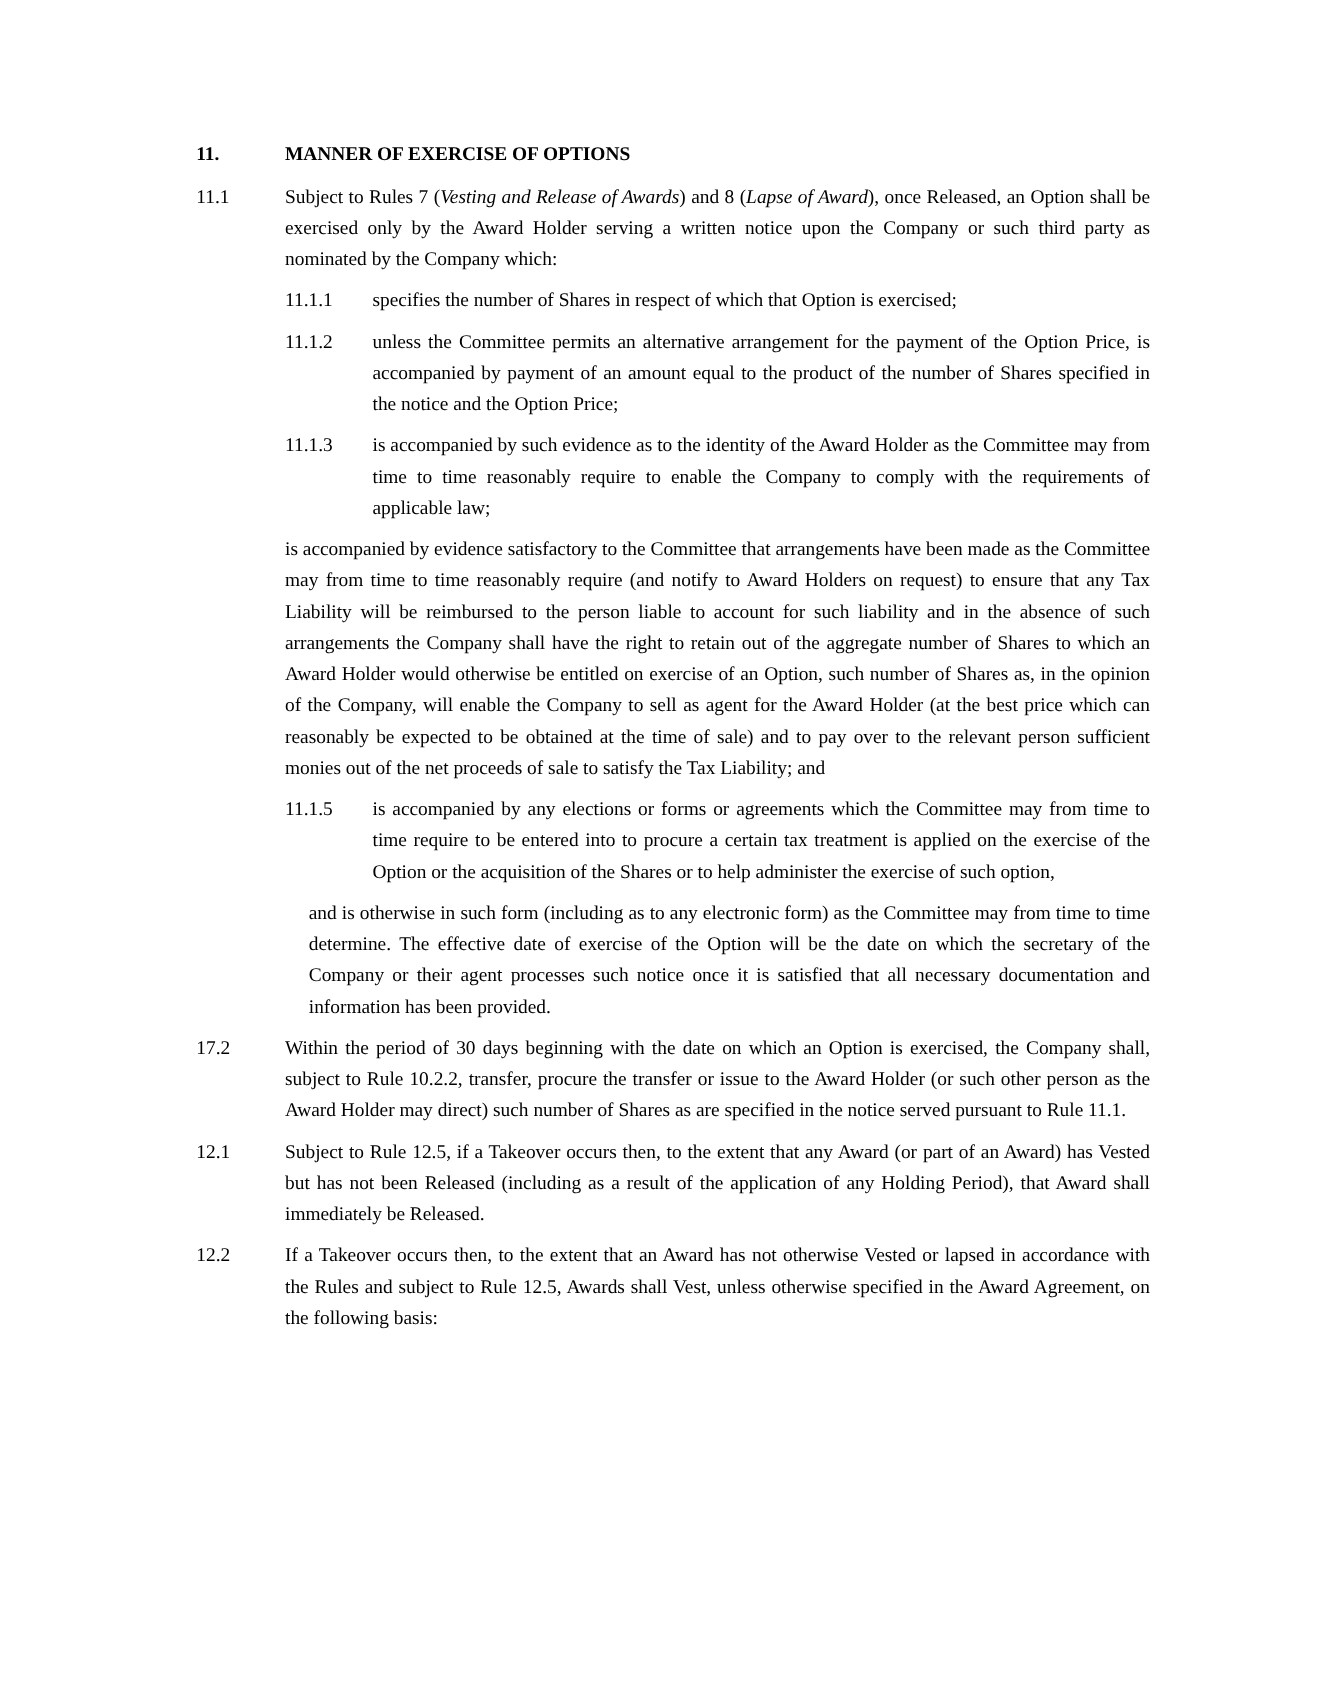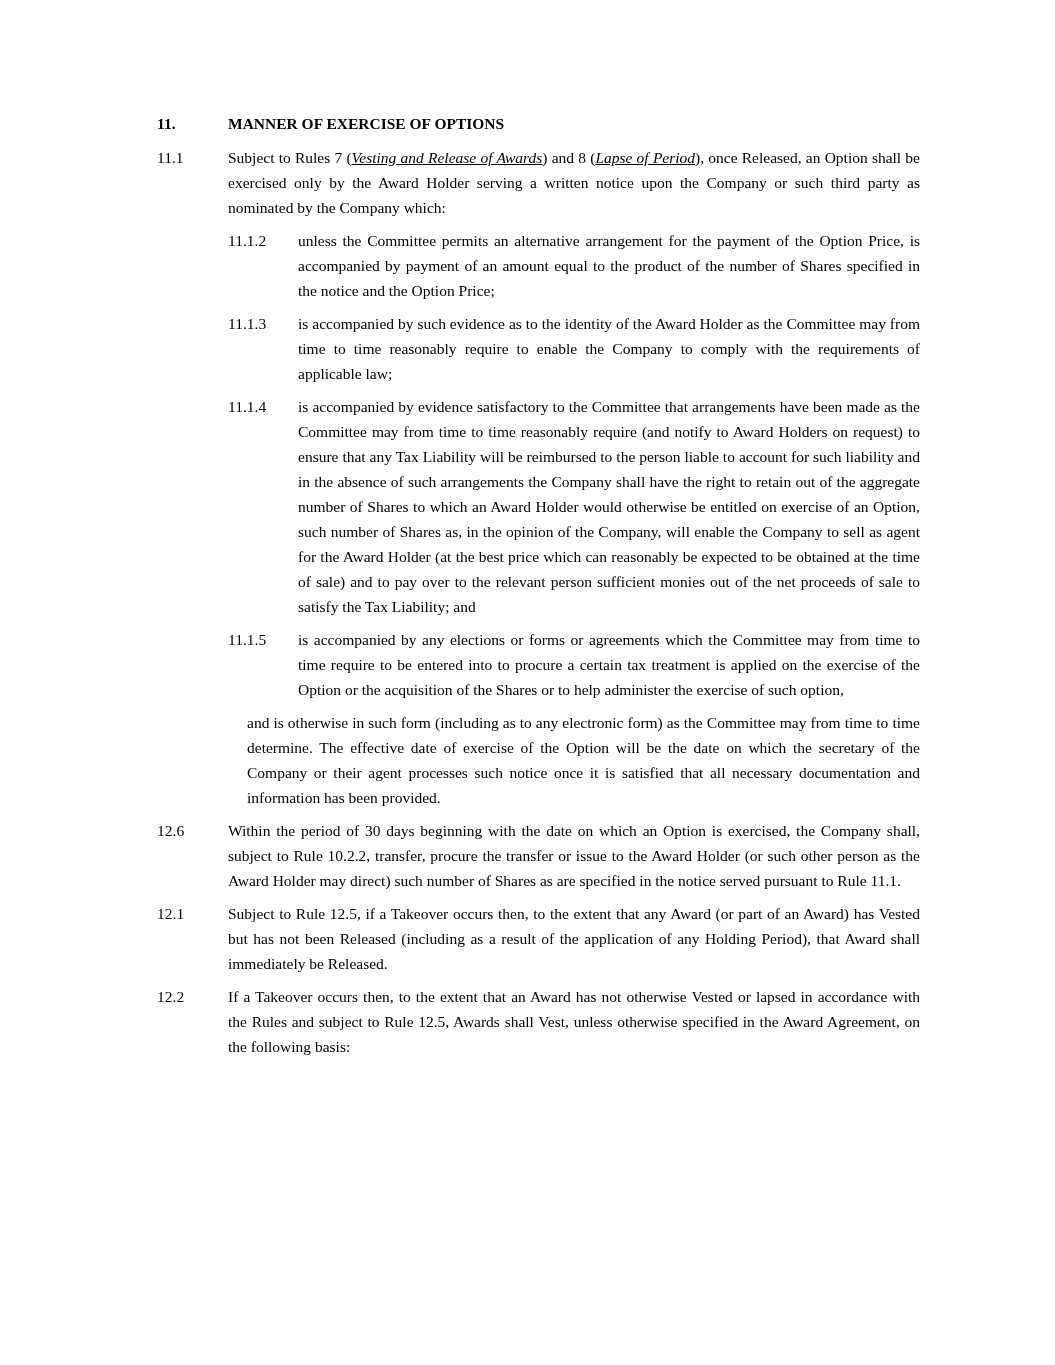--- a/index.html
+++ b/index.html
@@ -63,63 +63,66 @@
   }
   .footer-page {
     position: absolute;
     left: 0;
     top: 1289px;
     width: 1100px;
     text-align: center;
     font-size: 13px;
     line-height: 16px;
   }
-  em { font-style: italic; text-decoration: underline; }
+  em { font-style: italic; }
 </style>
 </head>
 <body>
 
 <div class="page">
   <div class="content">
 
     <div class="block-heading">
       <div class="num1">11.</div>
       <div class="clause-body" style="text-align:left">MANNER OF EXERCISE OF OPTIONS</div>
     </div>
 
     <div class="block-clause1">
       <div class="num1">11.1</div>
-      <div class="clause-body"><span>Subject to Rules 7 (</span><em>Vesting and Release of Awards</em><span>) and 8 (</span><em>Lapse of Period</em><span>), once Released, an Option shall be exercised only by the Award Holder serving a written notice upon the Company or such third party as nominated by the Company which:</span></div>
+      <div class="clause-body"><span>Subject to Rules 7 (</span><em>Vesting and Release of Awards</em><span>) and 8 (</span><em>Lapse of Award</em><span>), once Released, an Option shall be exercised only by the Award Holder serving a written notice upon the Company or such third party as nominated by the Company which:</span></div>
     </div>
 
+    <div class="block-clause2">
+      <div class="num2">11.1.1</div>
+      <div class="clause-body">specifies the number of Shares in respect of which that Option is exercised;</div>
+    </div>
 
     <div class="block-clause2">
       <div class="num2">11.1.2</div>
       <div class="clause-body">unless the Committee permits an alternative arrangement for the payment of the Option Price, is accompanied by payment of an amount equal to the product of the number of Shares specified in the notice and the Option Price;</div>
     </div>
 
     <div class="block-clause2">
       <div class="num2">11.1.3</div>
       <div class="clause-body">is accompanied by such evidence as to the identity of the Award Holder as the Committee may from time to time reasonably require to enable the Company to comply with the requirements of applicable law;</div>
     </div>
 
     <div class="block-clause2">
-      <div class="num2">11.1.4</div>
       <div class="clause-body">is accompanied by evidence satisfactory to the Committee that arrangements have been made as the Committee may from time to time reasonably require (and notify to Award Holders on request) to ensure that any Tax Liability will be reimbursed to the person liable to account for such liability and in the absence of such arrangements the Company shall have the right to retain out of the aggregate number of Shares to which an Award Holder would otherwise be entitled on exercise of an Option, such number of Shares as, in the opinion of the Company, will enable the Company to sell as agent for the Award Holder (at the best price which can reasonably be expected to be obtained at the time of sale) and to pay over to the relevant person sufficient monies out of the net proceeds of sale to satisfy the Tax Liability; and</div>
     </div>
 
     <div class="block-clause2">
       <div class="num2">11.1.5</div>
       <div class="clause-body">is accompanied by any elections or forms or agreements which the Committee may from time to time require to be entered into to procure a certain tax treatment is applied on the exercise of the Option or the acquisition of the Shares or to help administer the exercise of such option,</div>
     </div>
 
     <div class="block-para">and is otherwise in such form (including as to any electronic form) as the Committee may from time to time determine. The effective date of exercise of the Option will be the date on which the secretary of the Company or their agent processes such notice once it is satisfied that all necessary documentation and information has been provided.</div>
 
     <div class="block-clause1">
-      <div class="num1">12.6</div>
+      <div class="num1">17.2</div>
       <div class="clause-body">Within the period of 30 days beginning with the date on which an Option is exercised, the Company shall, subject to Rule 10.2.2, transfer, procure the transfer or issue to the Award Holder (or such other person as the Award Holder may direct) such number of Shares as are specified in the notice served pursuant to Rule 11.1.</div>
     </div>
 
 
     <div class="block-clause1">
       <div class="num1">12.1</div>
       <div class="clause-body">Subject to Rule 12.5, if a Takeover occurs then, to the extent that any Award (or part of an Award) has Vested but has not been Released (including as a result of the application of any Holding Period), that Award shall immediately be Released.</div>
     </div>
 
     <div class="block-clause1">

